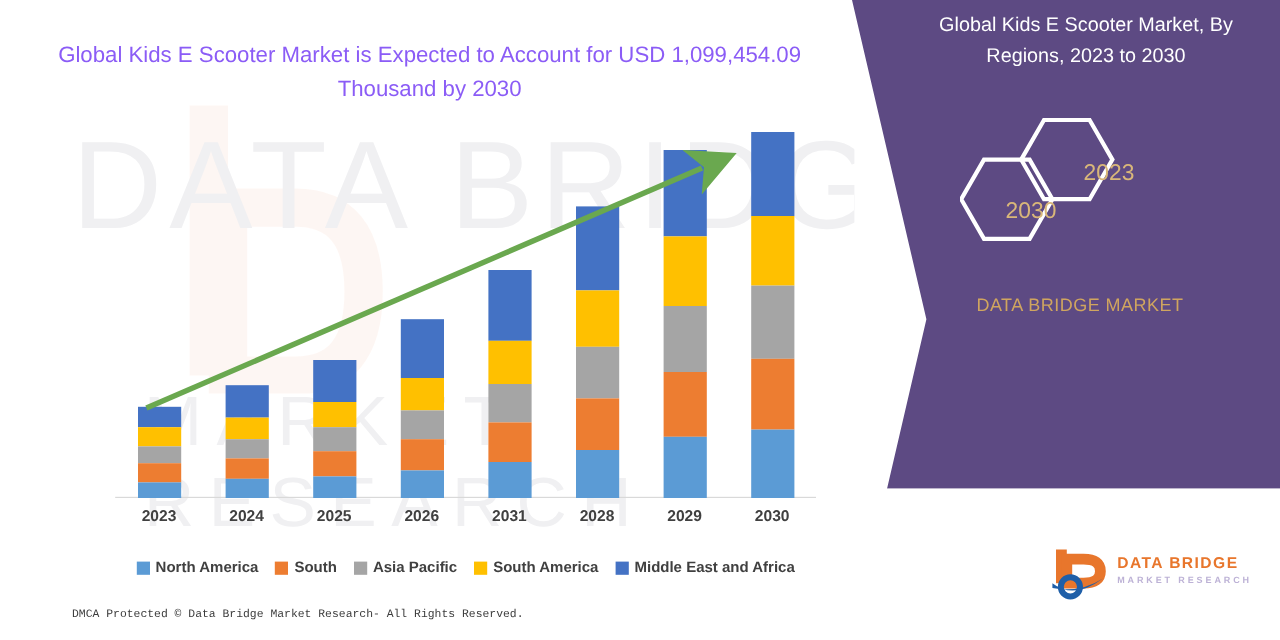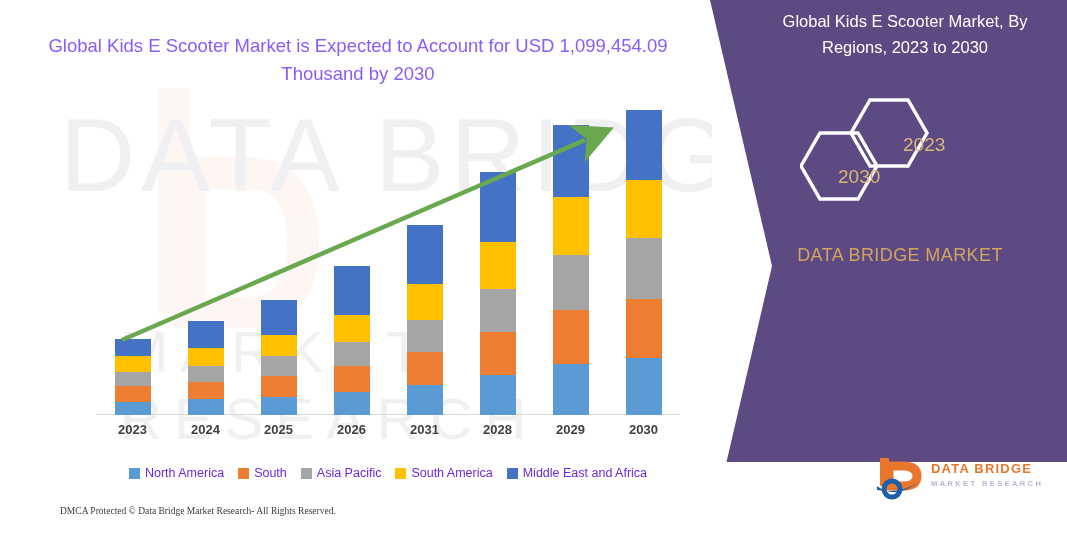--- a/index.html
+++ b/index.html
@@ -141,43 +141,43 @@
     gap: 5px;
     white-space: nowrap;
   }
   .legend-swatch {
     width: 11px; height: 11px;
     display: inline-block;
     flex: 0 0 auto;
   }
   .legend-label {
     font-size: 12.5px;
-    font-weight: normal;
-    color: #6d28d9;
+    font-weight: bold;
+    color: #404040;
   }
 
   
   .footer {
     position: absolute;
     left: 60px; top: 506px;
     width: 640px;
     display: flex;
     justify-content: space-between;
     align-items: center;
-    font-family: Liberation Serif, serif;
+    font-family: Liberation Mono, monospace;
     font-size: 9.5px;
     color: #3b3b3b;
   }
   .footer span { white-space: nowrap; }
 
   
   .right-pane {
     position: absolute;
     left: 690px; top: 0;
-    width: 377px; height: 462px;
+    width: 377px; height: 407px;
     background: #5d4a83;
     clip-path: polygon(20px 0, 377px 0, 377px 533px, 20px 533px, 82px 266px);
   }
   .panel-title {
     position: absolute;
     left: 70px; top: 8px;
     width: 290px;
     text-align: center;
     color: #ffffff;
     font-size: 16.5px;
@@ -197,21 +197,21 @@
   }
   .hex-label.y2023 { left: 103px; top: 46px; }
   .hex-label.y2030 { left: 38px; top: 78px; }
 
   .brand-text {
     position: absolute;
     left: 60px; top: 240px;
     width: 300px;
     text-align: center;
     color: #d0a55f;
-    font-size: 18px;
+    font-size: 15px;
     line-height: 30px;
     letter-spacing: 0.4px;
   }
 
   .logo-block {
     position: absolute;
     left: 185px; top: 456px;
     width: 180px; height: 52px;
   }
   .logo-wordmark {

